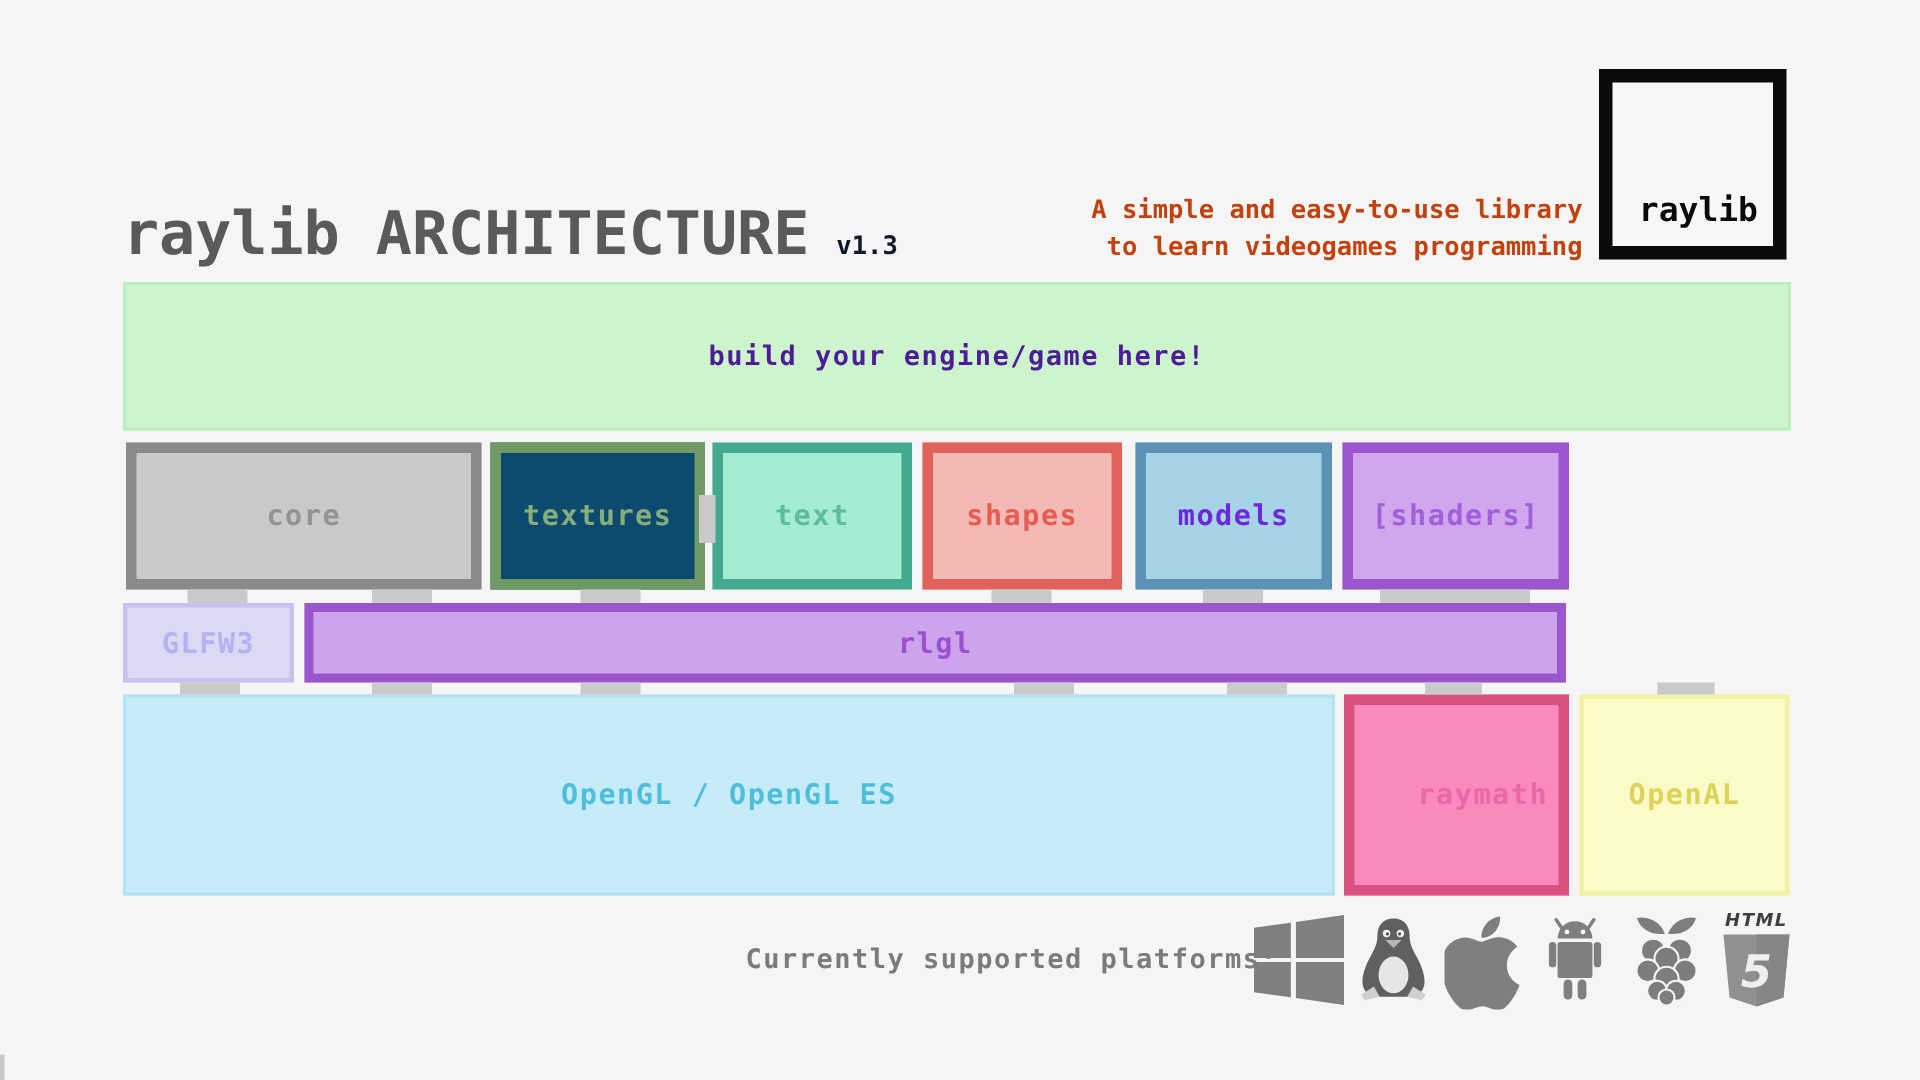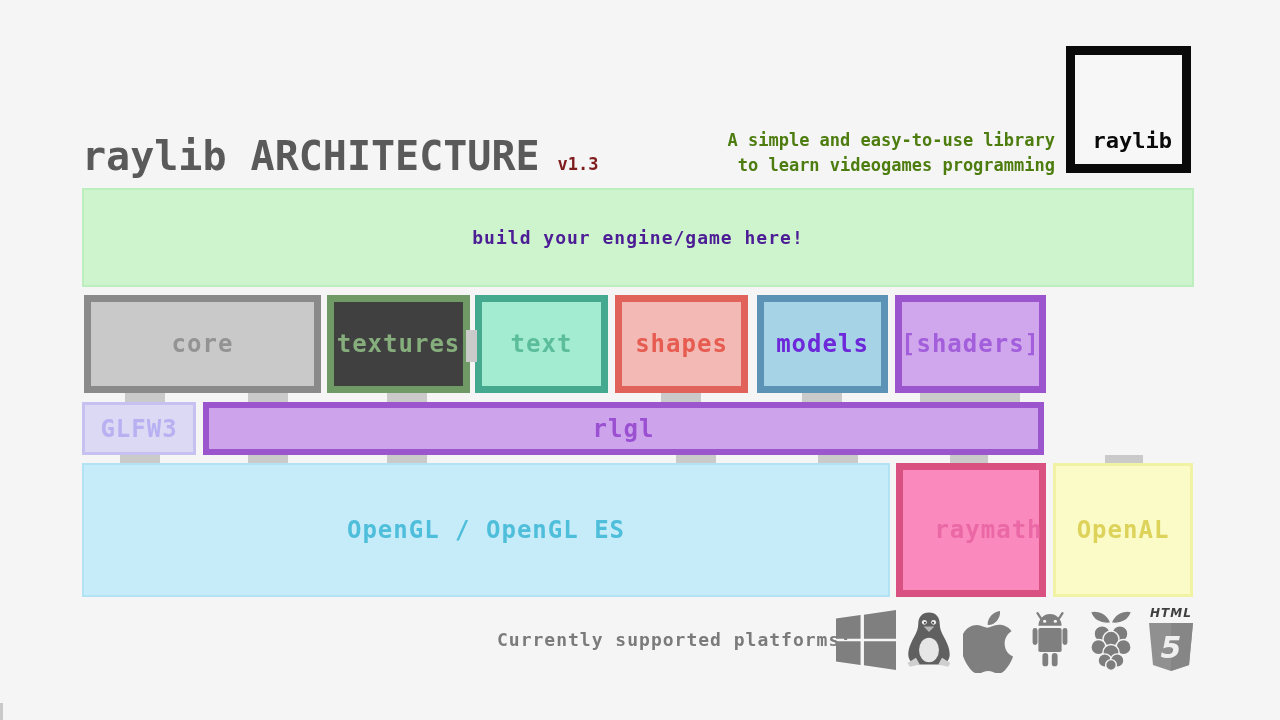--- a/index.html
+++ b/index.html
@@ -3,30 +3,30 @@
 <meta charset="utf-8">
 <style>
   * { margin: 0; padding: 0; box-sizing: border-box; }
   html, body { width: 1280px; height: 720px; overflow: hidden; }
   body { background: #f5f5f5; font-family: "DejaVu Sans Mono", monospace; }
   .stage { position: relative; width: 1280px; height: 576px; background: #f5f5f5; }
 
   
   .title-row { position: absolute; left: 82px; top: 133px; display: flex; align-items: baseline; gap: 18px; }
   .title { font-size: 40px; font-weight: bold; color: #5a5a5a; letter-spacing: 0px; }
-  .version { font-size: 17px; font-weight: bold; color: #7f1d1d; }
+  .version { font-size: 17px; font-weight: bold; color: #0f172a; }
   .tagline { position: absolute; right: 225px; top: 128px; text-align: right;
-             font-size: 17px; font-weight: bold; line-height: 25px; color: #4d7c0f; }
+             font-size: 17px; font-weight: bold; line-height: 25px; color: #c2410c; }
   .logo { position: absolute; left: 1066px; top: 46px; width: 125px; height: 127px;
           border: 9px solid #0a0a0a; background: #f7f7f7; }
   .logo-text { position: absolute; right: 10px; bottom: 11px; font-size: 22px; font-weight: bold; color: #0a0a0a; }
 
   
   .box { position: absolute; border-style: solid; display: flex; align-items: center; justify-content: center;
-         font-size: 24px; font-weight: bold; letter-spacing: 1px; }
+         font-size: 19px; font-weight: bold; letter-spacing: 1px; }
 
   #engine-box { left: 82px; top: 188px; width: 1112px; height: 99px; border-width: 2px; font-size: 18px; }
   #box-core      { left: 84px;  top: 295px; width: 237px; height: 98px;  border-width: 7px; }
   #box-textures  { left: 327px; top: 295px; width: 143px; height: 98px;  border-width: 7px; }
   #box-text      { left: 475px; top: 295px; width: 133px; height: 98px;  border-width: 7px; }
   #box-shapes    { left: 615px; top: 295px; width: 133px; height: 98px;  border-width: 7px; }
   #box-models    { left: 757px; top: 295px; width: 131px; height: 98px;  border-width: 7px; }
   #box-shaders   { left: 895px; top: 295px; width: 151px; height: 98px;  border-width: 7px; }
   #box-audio     { left: 1053px; top: 295px; width: 140px; height: 160px; border-width: 8px; }
   #box-glfw3     { left: 82px;  top: 402px; width: 114px; height: 53px;  border-width: 3px; }
@@ -78,21 +78,21 @@
     <span class="logo-text">raylib</span>
   </div>
 
   <div class="box" id="engine-box" style="background: rgb(205, 244, 205); border-color: rgb(189, 238, 189); color: #4c1d95;">
     <span>build your engine/game here!</span>
   </div>
 
   <div class="box" id="box-core" style="background: rgb(201, 201, 201); border-color: rgb(138, 138, 138); color: rgb(147, 147, 147);">
     <span>core</span>
   </div>
-  <div class="box" id="box-textures" style="background: #404040; border-color: rgb(111, 154, 102); color: rgb(133, 174, 124);">
+  <div class="box" id="box-textures" style="background: #0c4a6e; border-color: rgb(111, 154, 102); color: rgb(133, 174, 124);">
     <span>textures</span>
   </div>
   <div class="box" id="box-text" style="background: rgb(163, 236, 210); border-color: rgb(69, 169, 143); color: rgb(92, 189, 157);">
     <span>text</span>
   </div>
   <div class="box" id="box-shapes" style="background: rgb(242, 185, 181); border-color: rgb(224, 98, 91); color: rgb(231, 92, 81);">
     <span>shapes</span>
   </div>
   <div class="box" id="box-models" style="background: rgb(167, 211, 231); border-color: rgb(92, 146, 182); color: #6d28d9;">
     <span>models</span>

